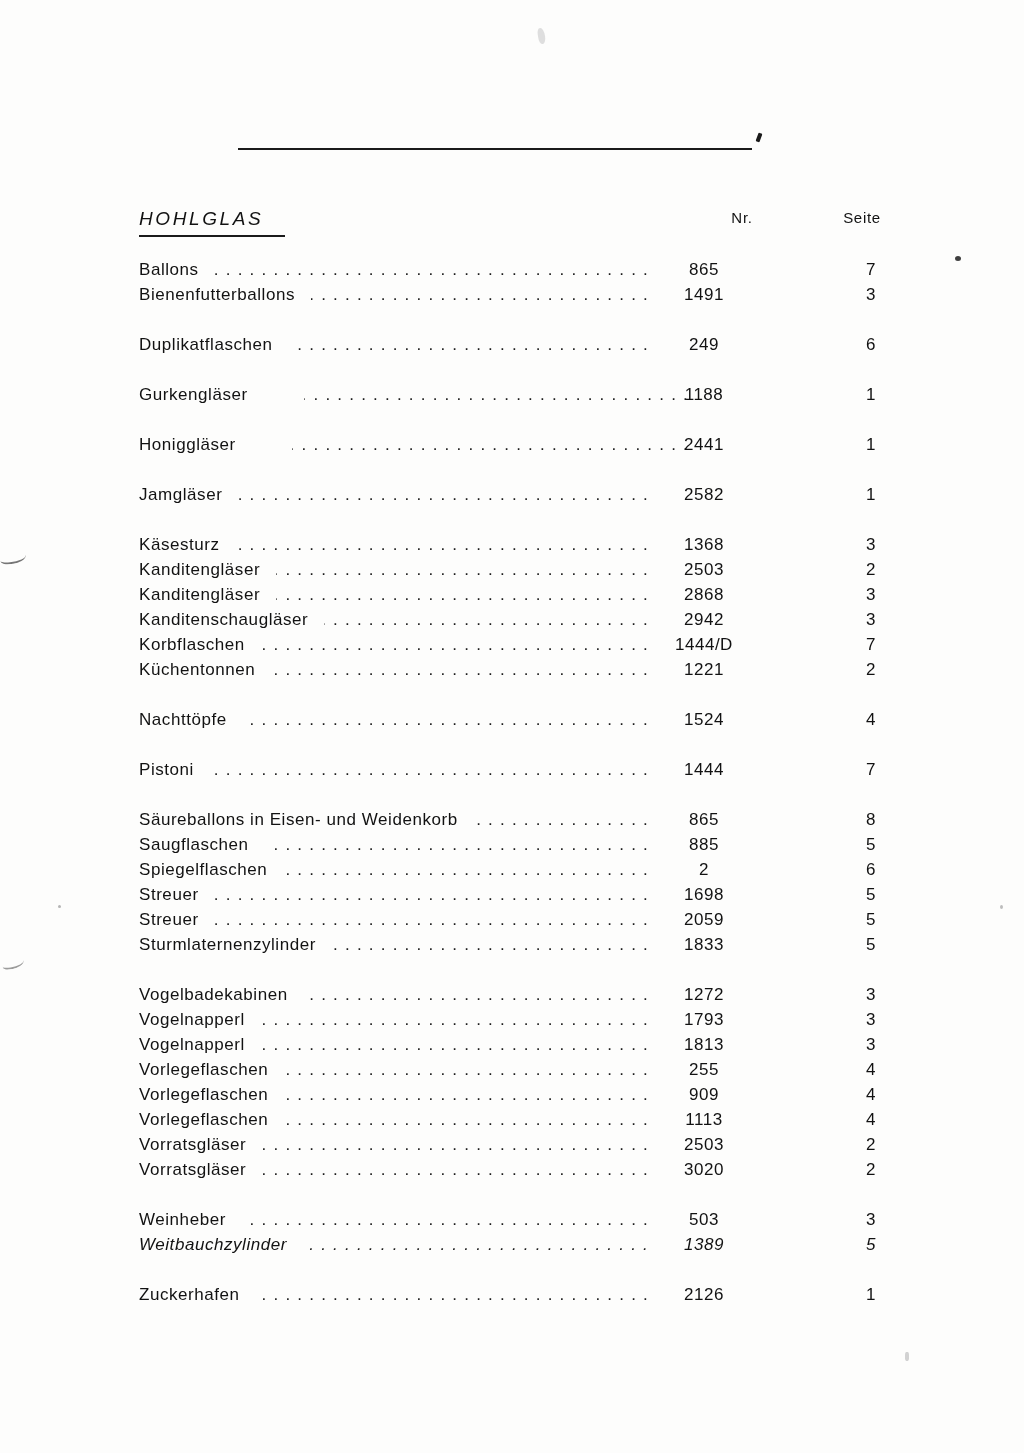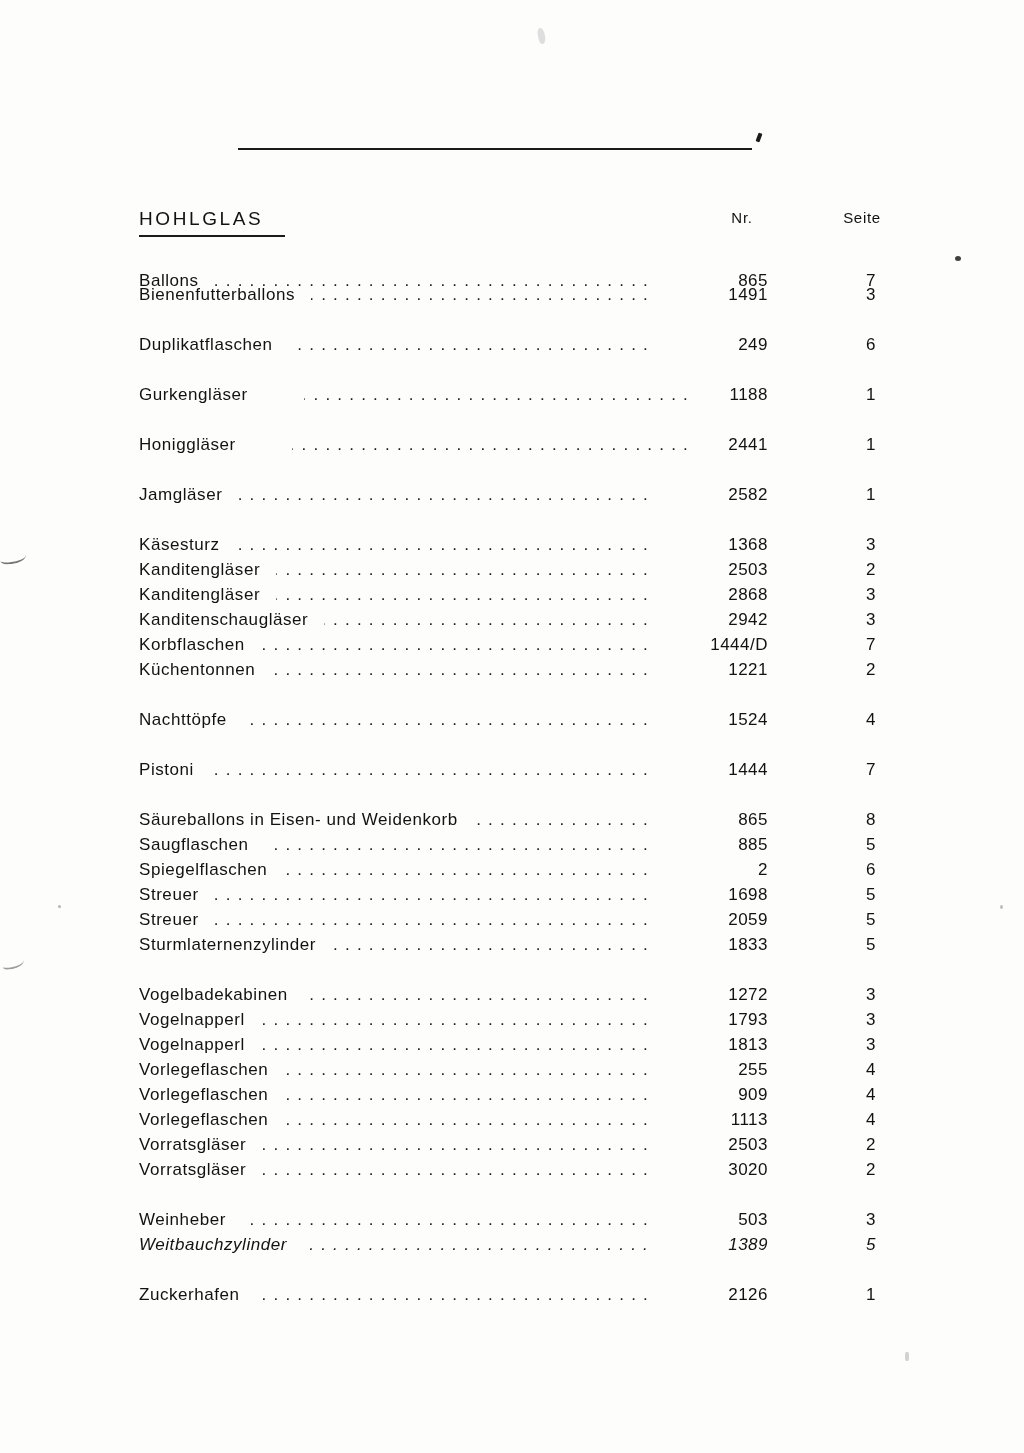--- a/index.html
+++ b/index.html
@@ -102,20 +102,21 @@
   }
 
   
   .section-head {
     position: absolute;
     left: 139px;
     top: 208px;
     font-size: 19px;
     letter-spacing: 2.6px;
     white-space: nowrap;
+    font-style: italic;
   }
   .section-rule {
     position: absolute;
     left: 139px;
     top: 235px;
     width: 146px;
     height: 2px;
     background: #1b1b1b;
   }
   .col-head {
@@ -165,21 +166,21 @@
     text-align: right;
     direction: rtl;
   }
   .row .nr {
     position: absolute;
     left: 640px;
     width: 128px;
     top: 0;
     font-size: 17px;
     letter-spacing: .5px;
-    text-align: right;
+    text-align: center;
     line-height: 22px;
     white-space: nowrap;
   }
   .row .seite {
     position: absolute;
     left: 790px;
     width: 86px;
     top: 0;
     font-size: 17px;
     letter-spacing: .5px;
@@ -203,21 +204,21 @@
 
   <div class="title-rule"></div>
   <div class="title-comma"></div>
 
   <div class="section-head">HOHLGLAS</div>
   <div class="section-rule"></div>
   <div class="col-head nr">Nr.</div>
   <div class="col-head seite">Seite</div>
 
   <div class="rows">
-      <div class="row" style="top: 259px; margin-top: 11px;">
+      <div class="row" style="top: 259px;">
         <span class="label">Ballons</span>
         <span class="leader" style="width: 440.391px;">............................................................</span>
         <span class="nr">865</span>
         <span class="seite">7</span>
       </div>
       <div class="row" style="top: 284px;">
         <span class="label">Bienenfutterballons</span>
         <span class="leader" style="width: 344px;">............................................................</span>
         <span class="nr">1491</span>
         <span class="seite">3</span>

